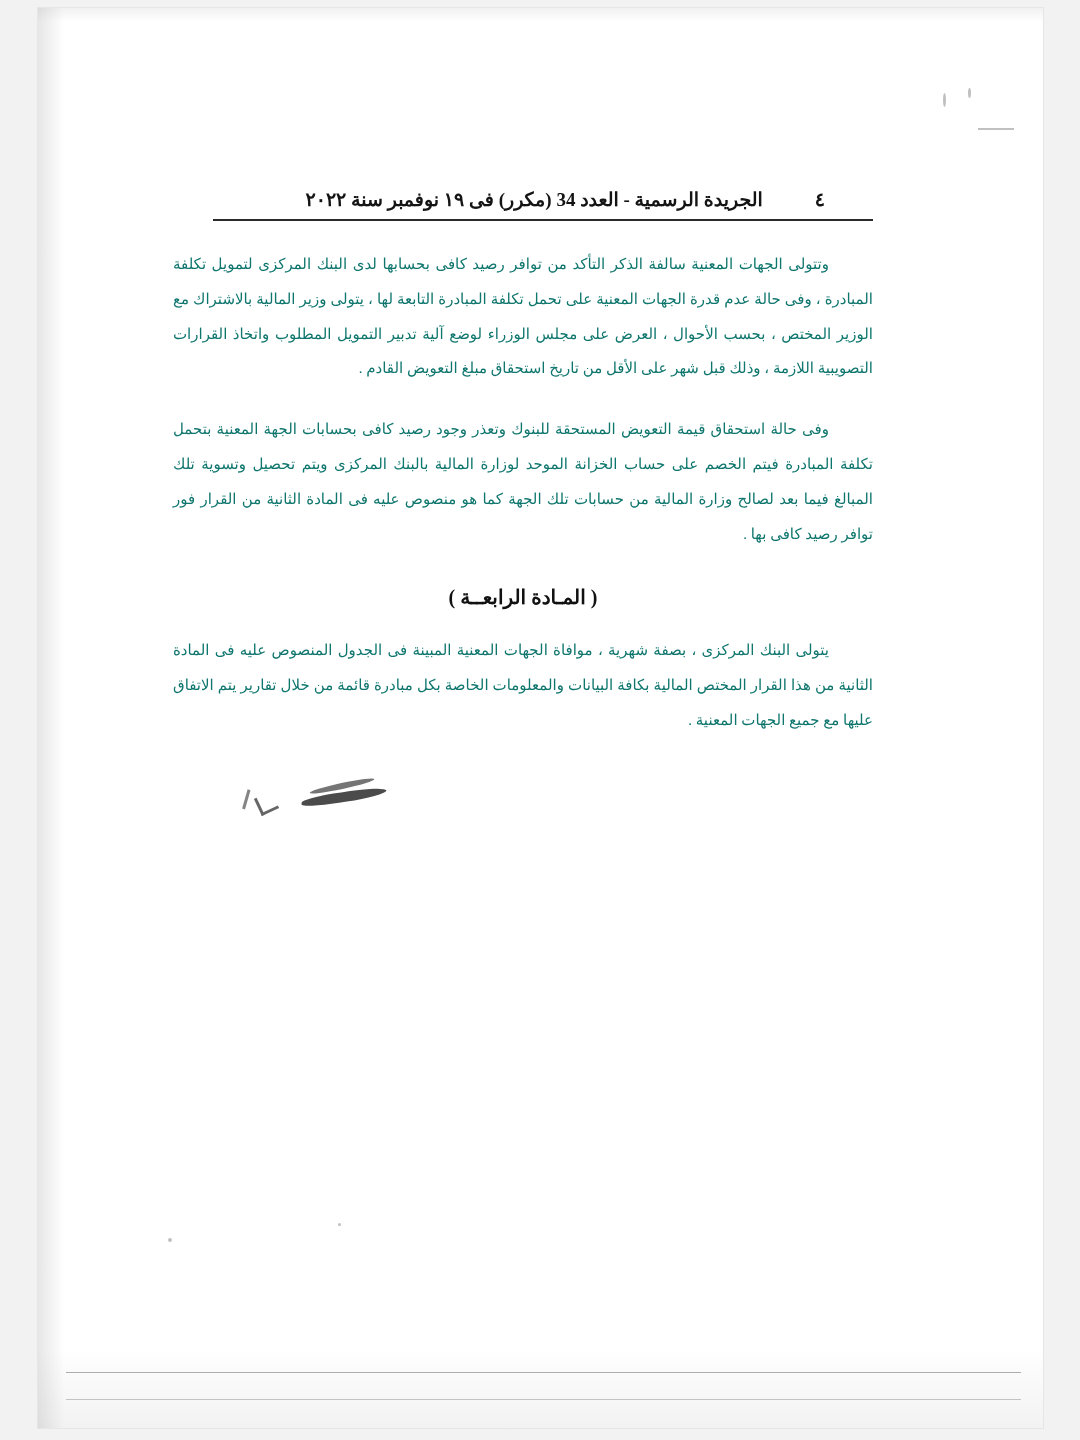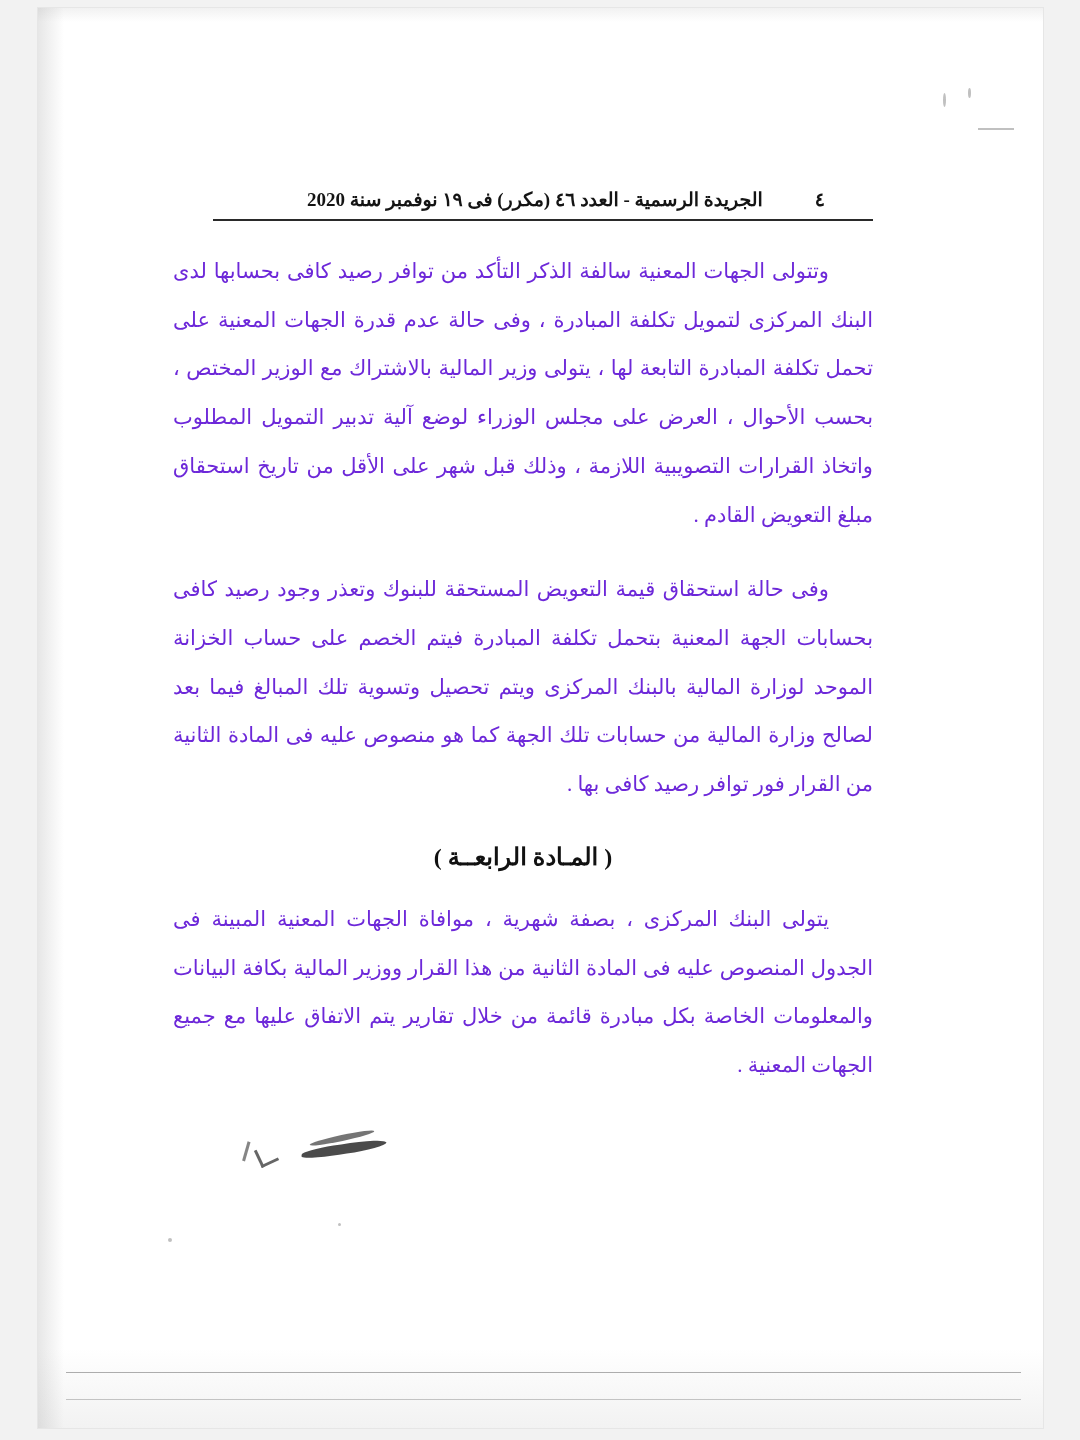--- a/index.html
+++ b/index.html
@@ -78,36 +78,36 @@
     margin-top: 8px;
     margin-right: 2px;
     height: 2px;
     background: #2a2a2a;
     width: 660px;
     margin-left: auto;
     margin-right: 0;
   }
 
   p.body {
-    font-size: 21px;
+    font-size: 15px;
     line-height: 2.32;
     text-align: justify;
     text-justify: inter-word;
     margin: 26px 0 0 0;
     text-indent: 44px;
-    color: #6d28d9;
+    color: #0f766e;
   }
   p.body.tight {
     margin-top: 24px;
   }
 
   .article-head {
     margin: 34px 0 6px 0;
     text-align: center;
-    font-size: 24px;
+    font-size: 20px;
     font-weight: 700;
     letter-spacing: 0.5px;
     color: #111;
   }
   .article-head .inner {
     display: inline-block;
     border-bottom: 0;
     padding: 0 4px;
   }
 
@@ -194,32 +194,32 @@
   <div class="speck" style="left:905px; top:85px; width:3px; height:14px;"></div>
   <div class="speck" style="left:930px; top:80px; width:3px; height:10px;"></div>
   <div class="speck" style="left:940px; top:120px; width:36px; height:2px; border-radius:0;"></div>
   <div class="speck" style="left:130px; top:1230px; width:4px; height:4px;"></div>
   <div class="speck" style="left:300px; top:1215px; width:3px; height:3px;"></div>
 
   <div class="content">
 
     <div class="header-line">
       <span class="page-number">٤</span>
-      <span class="header-title">الجريدة الرسمية - العدد ٤٦ (مكرر) فى ١٩ نوفمبر سنة 2020</span>
+      <span class="header-title">الجريدة الرسمية - العدد 34 (مكرر) فى ١٩ نوفمبر سنة ٢٠٢٢</span>
     </div>
     <div class="rule"></div>
 
     <p class="body">وتتولى الجهات المعنية سالفة الذكر التأكد من توافر رصيد كافى بحسابها لدى البنك المركزى لتمويل تكلفة المبادرة ، وفى حالة عدم قدرة الجهات المعنية على تحمل تكلفة المبادرة التابعة لها ، يتولى وزير المالية بالاشتراك مع الوزير المختص ، بحسب الأحوال ، العرض على مجلس الوزراء لوضع آلية تدبير التمويل المطلوب واتخاذ القرارات التصويبية اللازمة ، وذلك قبل شهر على الأقل من تاريخ استحقاق مبلغ التعويض القادم .</p>
     <p class="body">وفى حالة استحقاق قيمة التعويض المستحقة للبنوك وتعذر وجود رصيد كافى بحسابات الجهة المعنية بتحمل تكلفة المبادرة فيتم الخصم على حساب الخزانة الموحد لوزارة المالية بالبنك المركزى ويتم تحصيل وتسوية تلك المبالغ فيما بعد لصالح وزارة المالية من حسابات تلك الجهة كما هو منصوص عليه فى المادة الثانية من القرار فور توافر رصيد كافى بها .</p>
 
     <div class="article-head">
       <span class="inner">( المـادة الرابعــة )</span>
     </div>
 
-    <p class="body tight">يتولى البنك المركزى ، بصفة شهرية ، موافاة الجهات المعنية المبينة فى الجدول المنصوص عليه فى المادة الثانية من هذا القرار ووزير المالية بكافة البيانات والمعلومات الخاصة بكل مبادرة قائمة من خلال تقارير يتم الاتفاق عليها مع جميع الجهات المعنية .</p>
+    <p class="body tight">يتولى البنك المركزى ، بصفة شهرية ، موافاة الجهات المعنية المبينة فى الجدول المنصوص عليه فى المادة الثانية من هذا القرار المختص المالية بكافة البيانات والمعلومات الخاصة بكل مبادرة قائمة من خلال تقارير يتم الاتفاق عليها مع جميع الجهات المعنية .</p>
 
     <div class="signature">
       <div class="sig-mark">
         <div class="stroke1"></div>
         <div class="stroke2"></div>
         <div class="stroke3"></div>
         <div class="stroke4"></div>
       </div>
     </div>
 

